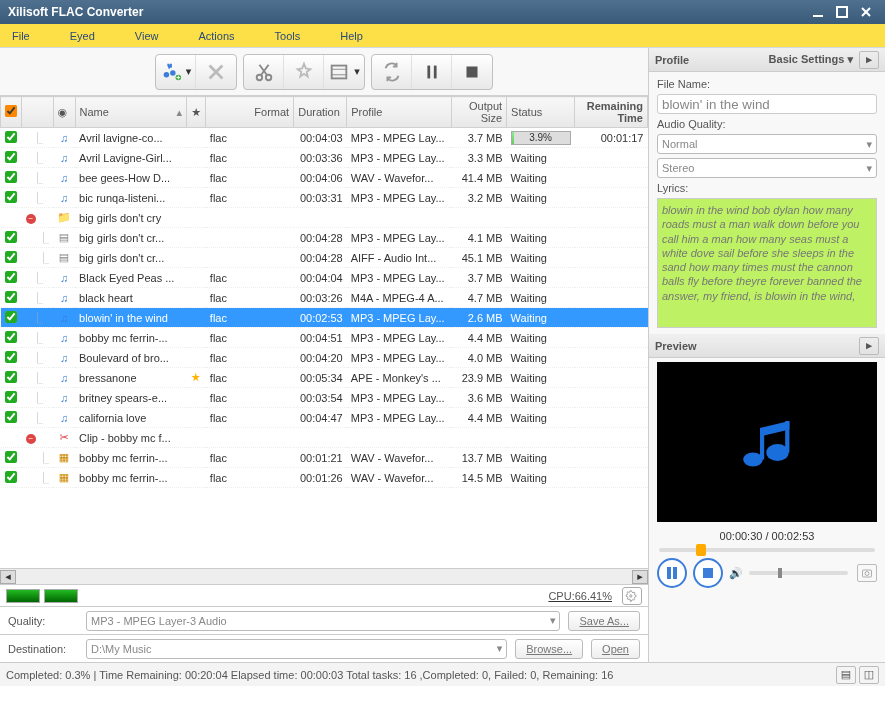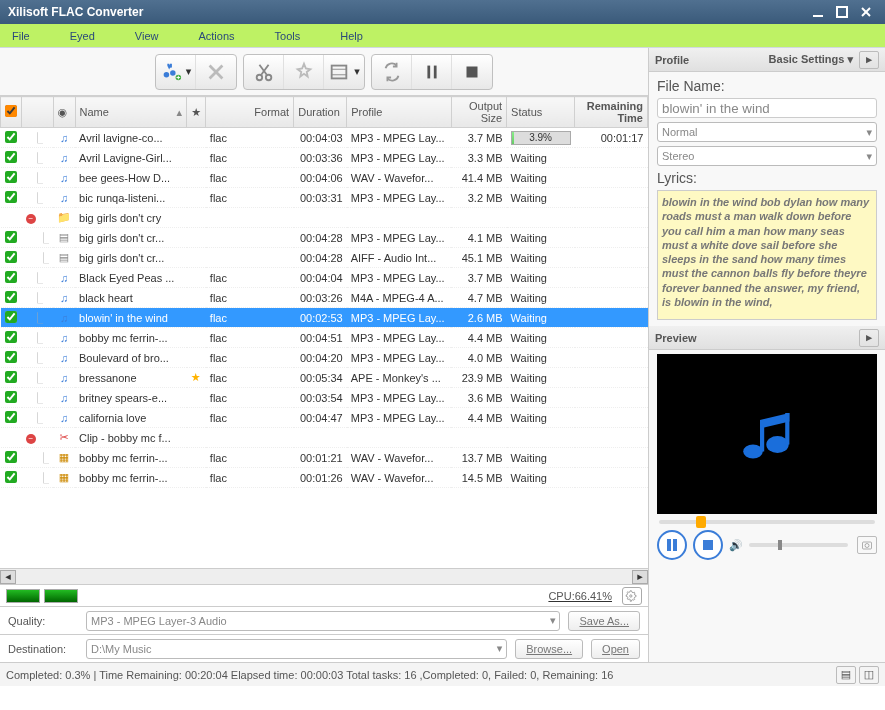--- a/index.html
+++ b/index.html
@@ -2,21 +2,21 @@
 <html><head>
 <meta charset="utf-8">
 <style>
 * { box-sizing: border-box; margin: 0; padding: 0; }
 body { font-family: Tahoma, Arial, sans-serif; font-size: 11px; color: #333; background: #fff; width: 885px; height: 710px; overflow: hidden; }
 .titlebar { background: linear-gradient(#507090, #3a5a7a); color: #fff; padding: 4px 8px; display: flex; align-items: center; height: 24px; }
 .titlebar-title { font-weight: bold; font-size: 12px; }
 .titlebar-spacer { flex: 1; }
 .win-btn { width: 22px; height: 16px; display: inline-flex; align-items: center; justify-content: center; cursor: pointer; margin-left: 2px;}
 .win-btn svg { stroke: #fff; }
-.menubar { background: #bef264; border-bottom: 1px solid #d0d8e0; height: 24px; display: flex; align-items: center; padding: 0 12px; gap: 40px; }
+.menubar { background: #fde047; border-bottom: 1px solid #d0d8e0; height: 24px; display: flex; align-items: center; padding: 0 12px; gap: 40px; }
 .menu-item { color: #2a4a7a; cursor: pointer; }
 .main { display: flex; height: 614px; }
 .left-pane { flex: 1; border-right: 1px solid #ccc; display: flex; flex-direction: column; }
 .toolbar { height: 48px; display: flex; align-items: center; justify-content: center; gap: 6px; border-bottom: 1px solid #d0d0d0; background: #f8f8f8; }
 .tb-group { display: flex; border: 1px solid #c0c0c0; border-radius: 4px; background: linear-gradient(#fff,#e8e8e8); height: 36px; }
 .tb-btn { width: 40px; display: flex; align-items: center; justify-content: center; border-right: 1px solid #e0e0e0; cursor: pointer; }
 .tb-btn:last-child { border-right: none; }
 .tb-btn svg { width: 22px; height: 22px; }
 .table-wrap { flex: 1; overflow: auto; }
 table { width: 100%; border-collapse: collapse; }
@@ -42,23 +42,23 @@
 .cpu-gear { width:20px; height:18px; border:1px solid #aaa; border-radius:3px; display:flex; align-items:center; justify-content:center; cursor:pointer; margin-left:6px; }
 .profile-row { height: 28px; border-top:1px solid #ccc; display:flex; align-items:center; padding:0 8px; gap:8px; }
 .profile-label { width: 70px; color:#555; }
 .combo { border:1px solid #bbb; height:20px; border-radius:3px; background:#fff; display:flex; align-items:center; padding:0 4px; color:#888; }
 .combo.big { flex:1; }
 .btn { border:1px solid #bbb; border-radius:3px; height:20px; padding:0 10px; background:linear-gradient(#fff,#eee); color:#777; display:flex; align-items:center; cursor:pointer;text-decoration:underline; }
 .right-pane { width: 236px; display:flex; flex-direction:column; background:#f8f8f8; }
 .panel-hdr { height:24px; border-bottom:1px solid #ccc; background:linear-gradient(#f0f0f0,#e0e0e0); display:flex; align-items:center; padding:0 6px; font-weight:bold; color:#555; }
 .panel-hdr .sp { flex:1; }
 .panel-body { padding:6px 8px; display:flex; flex-direction:column; gap:4px; }
-.field-label { color:#555; font-size:14px; }
+.field-label { color:#555; font-size:11px; }
 .field-input { border:1px solid #ccc; border-radius:3px; height:20px; padding:0 4px; color:#888; background:#fff; }
-.lyrics { border:1px solid #ccc; background:#fef9c3; height:130px; padding:4px; color:#777; font-style:italic; overflow:auto; font-size:11px; line-height:1.3;font-weight:bold; }
+.lyrics { border:1px solid #ccc; background:#bef264; height:130px; padding:4px; color:#777; font-style:italic; overflow:auto; font-size:11px; line-height:1.3; }
 .preview { background:#000; height:160px; margin:4px 8px; display:flex; align-items:center; justify-content:center; }
 .preview svg { width:70px; height:70px; }
 .time-row { text-align:center; padding:4px; }
 .slider-row { padding:2px 10px; display:flex; align-items:center; }
 .slider-track { flex:1; height:4px; background:#ddd; border-radius:2px; position:relative; }
 .slider-thumb { position:absolute; top:-4px; width:10px; height:12px; background:#fa0; border-radius:2px; }
 .player-row { display:flex; align-items:center; padding:4px 8px; gap:6px; }
 .play-btn { width:30px; height:30px; border:2px solid #3b7dd8; border-radius:50%; display:flex; align-items:center; justify-content:center; cursor:pointer; background:#fff; }
 .statusbar { height:24px; border-top:1px solid #ccc; background:#f4f4f4; display:flex; align-items:center; padding:0 6px; font-size:11px; color:#555; }
 .statusbar .sp { flex:1; }
@@ -476,20 +476,21 @@
   <div class="right-pane">
     <div class="panel-hdr">
       <span>Profile</span>
       <span class="sp"></span>
       <span><span>Basic Settings</span> ▾</span>
       <div class="sb-btn" style="margin-left:6px">▸</div>
     </div>
     <div class="panel-body">
       <span class="field-label">File Name:</span>
       <input class="field-input" value="blowin' in the wind" style="">
+      <span class="field-label">Audio Quality:</span>
       <div class="combo">
           <span>Normal</span>
           <span style="margin-left:auto">▾</span>
         </div>
       <div class="combo">
           <span>Stereo</span>
           <span style="margin-left:auto">▾</span>
         </div>
       <span class="field-label">Lyrics:</span>
       <div class="lyrics">blowin in the wind
@@ -509,20 +510,21 @@
     </div>
     <div class="preview">
       <svg viewBox="0 0 100 100">
           <ellipse cx="30" cy="75" rx="14" ry="10" fill="#1a6edb"></ellipse>
           <ellipse cx="65" cy="65" rx="16" ry="12" fill="#1a6edb"></ellipse>
           <rect x="40" y="30" width="6" height="45" fill="#1a6edb"></rect>
           <rect x="76" y="20" width="6" height="45" fill="#1a6edb"></rect>
           <path d="M40 30 L82 20 L82 32 L40 42 Z" fill="#1a6edb"></path>
         </svg>
     </div>
+    <div class="time-row">00:00:30 / 00:02:53</div>
     <div class="slider-row">
       <div class="slider-track">
           <div class="slider-thumb" style="left:17%"></div>
         </div>
     </div>
     <div class="player-row">
       <div class="play-btn">
           <svg width="14" height="14">
             <rect x="2" y="1" width="4" height="12" fill="#3b7dd8"></rect>
             <rect x="8" y="1" width="4" height="12" fill="#3b7dd8"></rect>

